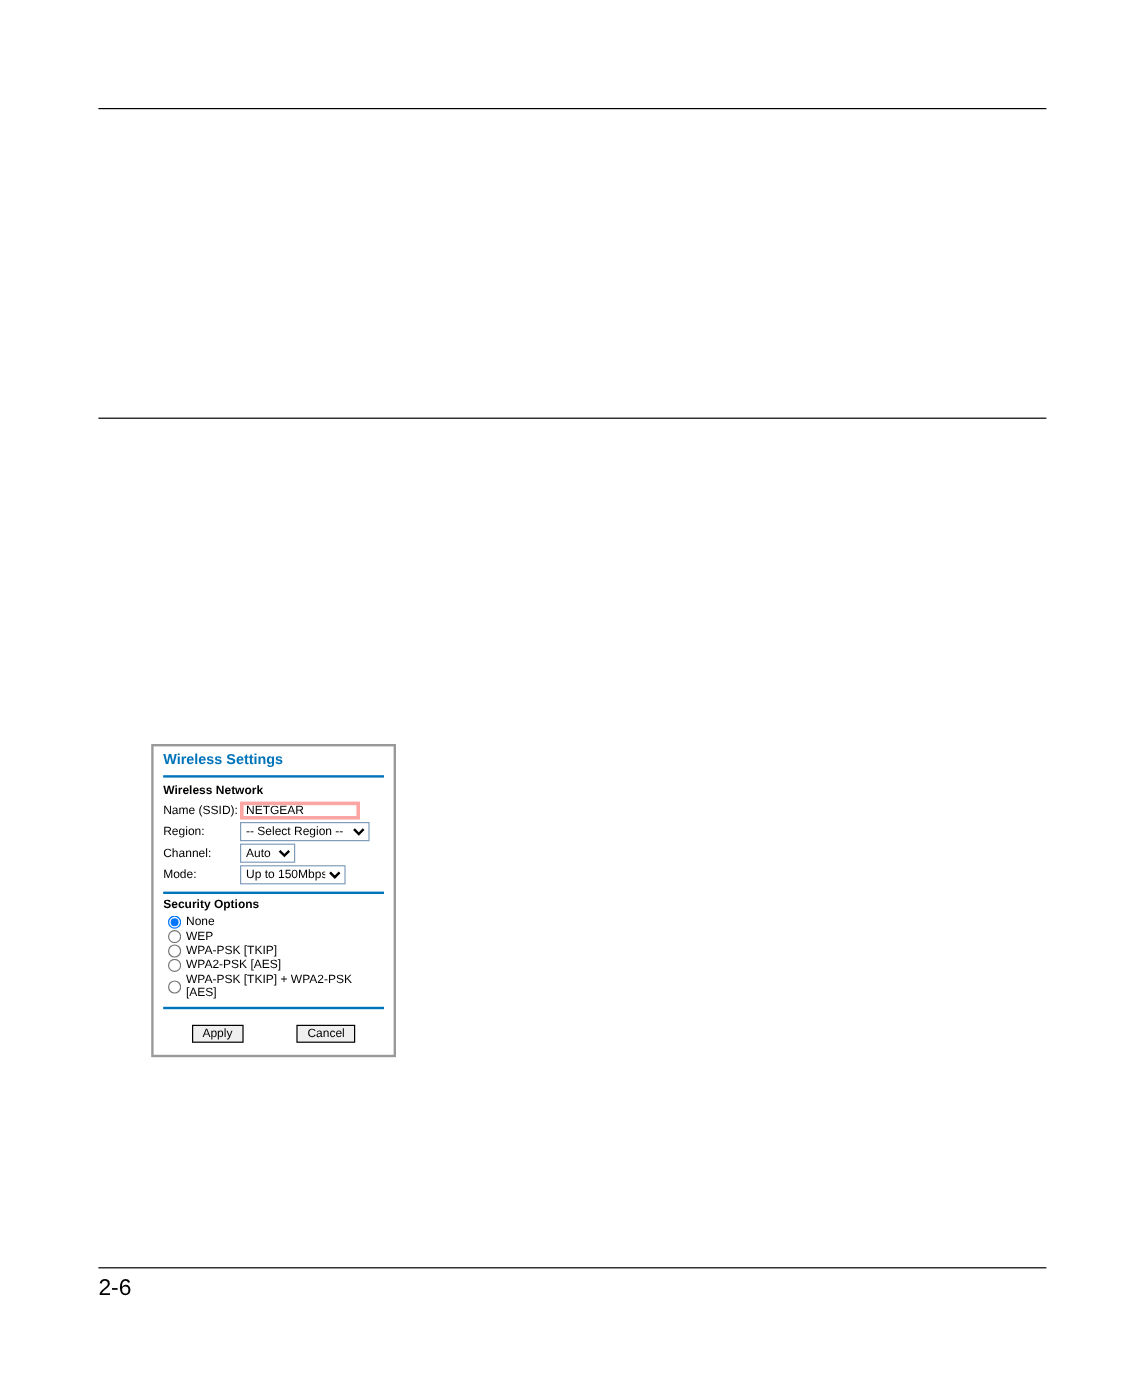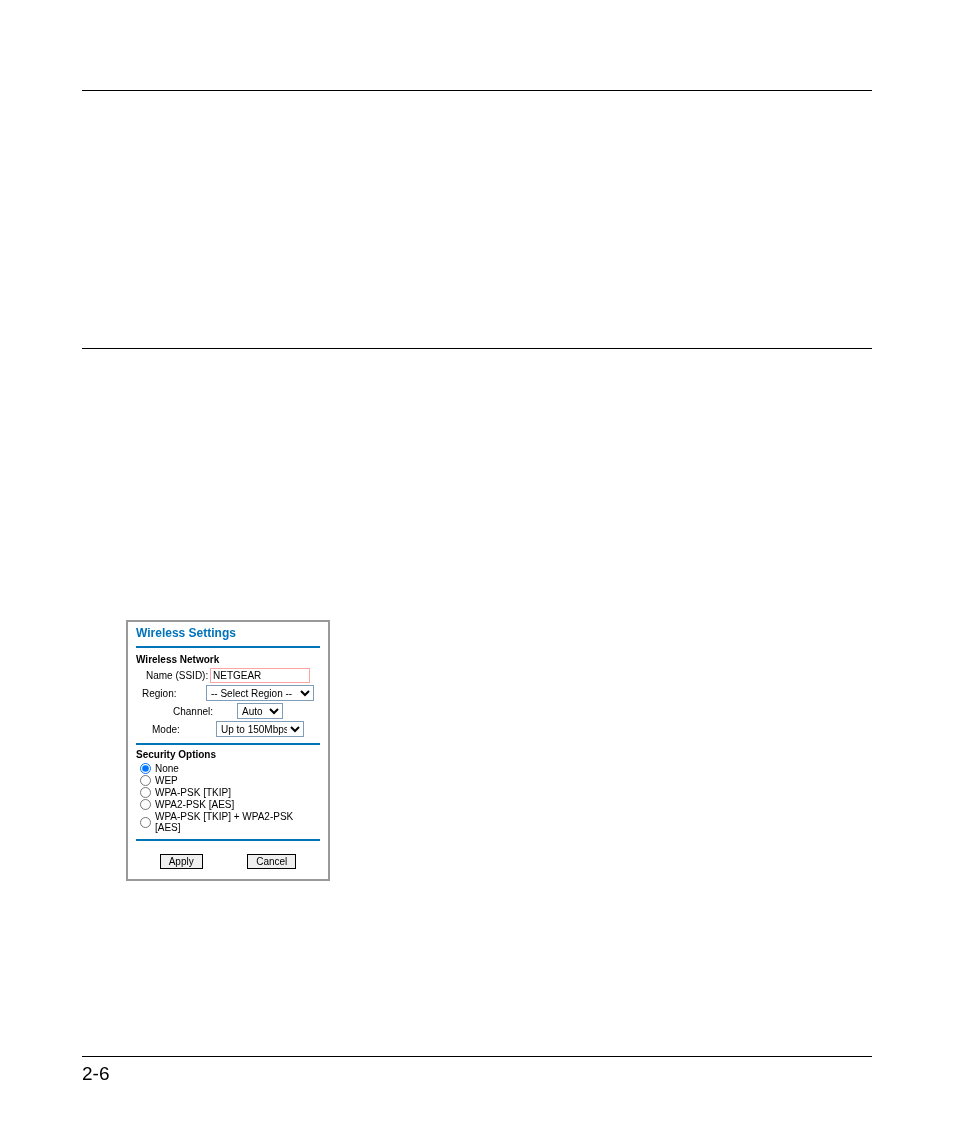--- a/index.html
+++ b/index.html
@@ -8,23 +8,23 @@
   .top-rule{position:absolute;left:82px;right:82px;top:90px;}
   .upper-area{position:absolute;left:82px;right:82px;top:340px;}
   .upper-rule{border:none;border-top:1px solid #000;}
   .panel-wrap{position:absolute;left:126px;top:620px;}
   .panel{width:200px;border:2px solid #999;background:#fff;}
   .panel-inner{padding:4px 8px 10px 8px;}
   .panel-title{color:#0073b9;font-weight:bold;font-size:12px;padding-bottom:6px;}
   .sec-sep{border:none;border-top:2px solid #0073b9;margin:0 0 6px 0;}
   .sec-sep2{border:none;border-top:2px solid #0073b9;margin:6px 0 4px 0;}
   .sec-head{font-size:10px;font-weight:bold;margin:2px 0 3px 0;}
-  .row{display:flex;align-items:center;margin:2px 0;font-size:10px;justify-content:center;}
+  .row{display:flex;align-items:center;margin:2px 0;font-size:10px;}
   .row label.lbl{width:64px;}
-  .tinput{font-size:10px;height:15px;border:1px solid #fca5a5;background:#fff;padding:0 2px;box-sizing:border-box;}
+  .tinput{font-size:10px;height:15px;border:3px solid #fca5a5;background:#fff;padding:0 2px;box-sizing:border-box;}
   .tinput.ssid{width:100px;}
   .sel{font-size:10px;border:1px solid #7f9db9;background:#fff;height:16px;}
   .sel.region{width:108px;}
   .sel.chan{width:46px;}
   .sel.mode{width:88px;}
   .opt-row{display:flex;align-items:center;font-size:10px;margin:1px 0 1px 4px;}
   .opt-row input{margin:0 4px 0 0;width:11px;height:11px;}
   .btns{text-align:center;margin-top:10px;}
   .btn{font-size:10px;border:1px solid #000000;background:#efefef;padding:1px 8px;margin:0 20px;cursor:pointer;}
   .footer{position:absolute;left:82px;right:82px;bottom:60px;}

